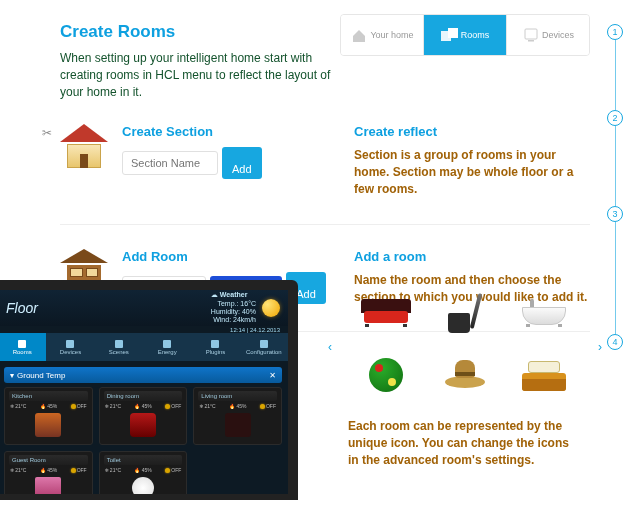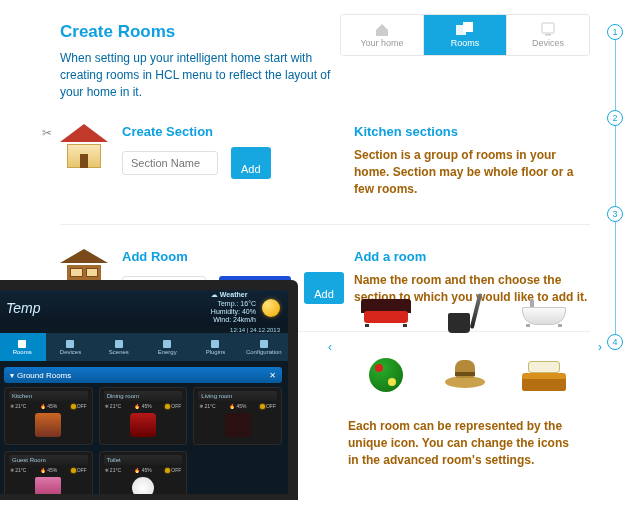--- a/index.html
+++ b/index.html
@@ -10,36 +10,36 @@
     height: 521px;
     position: relative;
     color: #444;
     font-size: 12px;
   }
   .page { padding: 0 0 0 60px; position: relative; }
 
   
   .intro-block { padding-top: 22px; width: 280px; }
   .intro-title { color: #0ea0e0; font-size: 17px; font-weight: 600; margin-bottom: 8px; }
-  .intro-desc { color: #0369a1; line-height: 1.4; }
+  .intro-desc { color: #14532d; line-height: 1.4; }
 
   
   .tabs {
     position: absolute;
     top: 14px; left: 340px;
     width: 250px; height: 42px;
     border: 1px solid #e6e6e6;
     border-radius: 4px;
     display: flex;
     overflow: hidden;
     background: #fafafa;
   }
   .tab {
     flex: 1;
-    display: flex; flex-direction: column;
+    display: flex; flex-direction: row;
     align-items: center; justify-content: center;
     gap: 2px;
     font-size: 9px;
     color: #999;
     cursor: pointer;
     background: #fff;
   }
   .tab + .tab { border-left: 1px solid #e6e6e6; }
   .tab.active { background: #17a7e0; color: #fff; }
   .tab .ticon { width: 18px; height: 14px; display: flex; align-items: center; justify-content: center; }
@@ -71,21 +71,21 @@
     display: flex;
     align-items: flex-start;
     margin-top: 24px;
     gap: 24px;
   }
   .row .left { display: flex; align-items: flex-start; gap: 14px; width: 270px; }
   .row .right { width: 240px; }
   .section-title { color: #0ea0e0; font-weight: 600; font-size: 13px; margin-bottom: 8px; }
   .section-desc { color: #a16207; line-height: 1.4; font-weight: bold; }
 
-  .controls { display: flex; gap: 13px; align-items: center; }
+  .controls { display: flex; gap: 4px; align-items: center; }
   .input {
     height: 24px; padding: 0 8px;
     border: 1px solid #e0e0e0; border-radius: 3px;
     font-size: 11px; color: #999; background: #fff;
     width: 96px;
   }
   .select {
     height: 24px; border: 5px solid #1d4ed8; border-radius: 3px;
     background: #000000; display: flex; align-items: center;
     padding: 0 6px; gap: 6px; font-size: 11px; color: #17a7e0;
@@ -334,21 +334,21 @@
       </div>
       <div>
         <div class="section-title">Create Section</div>
         <div class="controls">
           <input class="input" placeholder="Section Name" style="">
           <button class="btn-add">Add</button>
         </div>
       </div>
     </div>
     <div class="right">
-      <div class="section-title">Kitchen sections</div>
+      <div class="section-title">Create reflect</div>
       <div class="section-desc">Section is a group of rooms in your home. Section may be whole floor or a few rooms.</div>
     </div>
   </div>
 
   <div class="divider"></div>
 
   <div class="row">
     <div class="left">
       <div class="building-icon">
         <div class="roof"></div>
@@ -375,21 +375,21 @@
       <div class="section-title">Add a room</div>
       <div class="section-desc">Name the room and then choose the section to which you would like to add it.</div>
     </div>
   </div>
 
   <div class="divider"></div>
 </div>
 
 <div class="laptop">
   <div class="topbar">
-    <div class="logo">Temp</div>
+    <div class="logo">Floor</div>
     <div class="weather">
       <div style="text-align:right">
         <div style="display:flex; align-items:center; gap:2px">
             <span>☁</span>
             <b>Weather</b>
           </div>
         <div>Temp.: 16°C</div>
         <div>Humidity: 40%</div>
         <div>Wind: 24km/h</div>
       </div>
@@ -419,21 +419,21 @@
         <span>Plugins</span>
       </div>
     <div class="nitem">
         <div class="nsq"></div>
         <span>Configuration</span>
       </div>
   </div>
   <div class="floor-hdr">
     <span style="display:flex;align-items:center;gap:3px">
         <span>▾</span>
-        <span>Ground Rooms</span>
+        <span>Ground Temp</span>
       </span>
     <span>✕</span>
   </div>
   <div class="grid">
     <div class="card">
       <div class="ch">Kitchen</div>
       <div class="readouts">
           <span>❄<span>21°C</span></span>
           <span>🔥<span>45%</span></span>
           <span>

